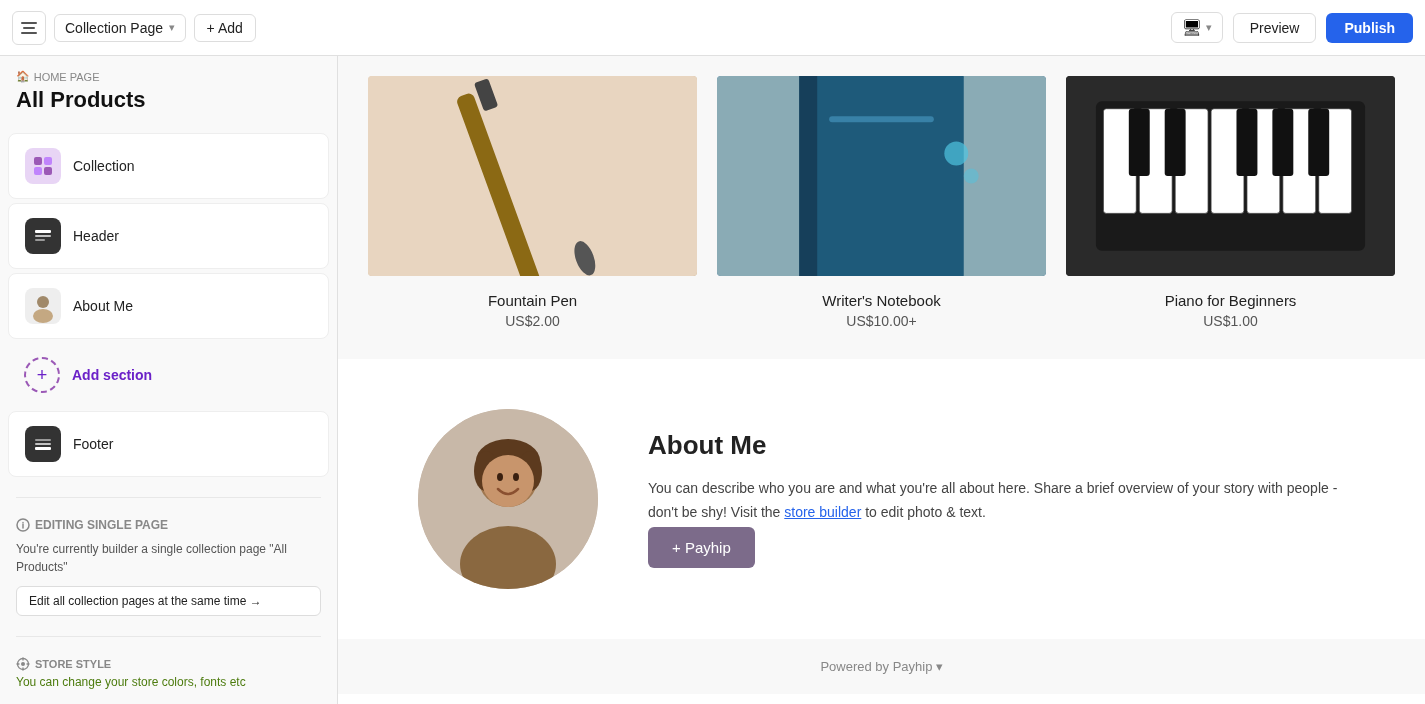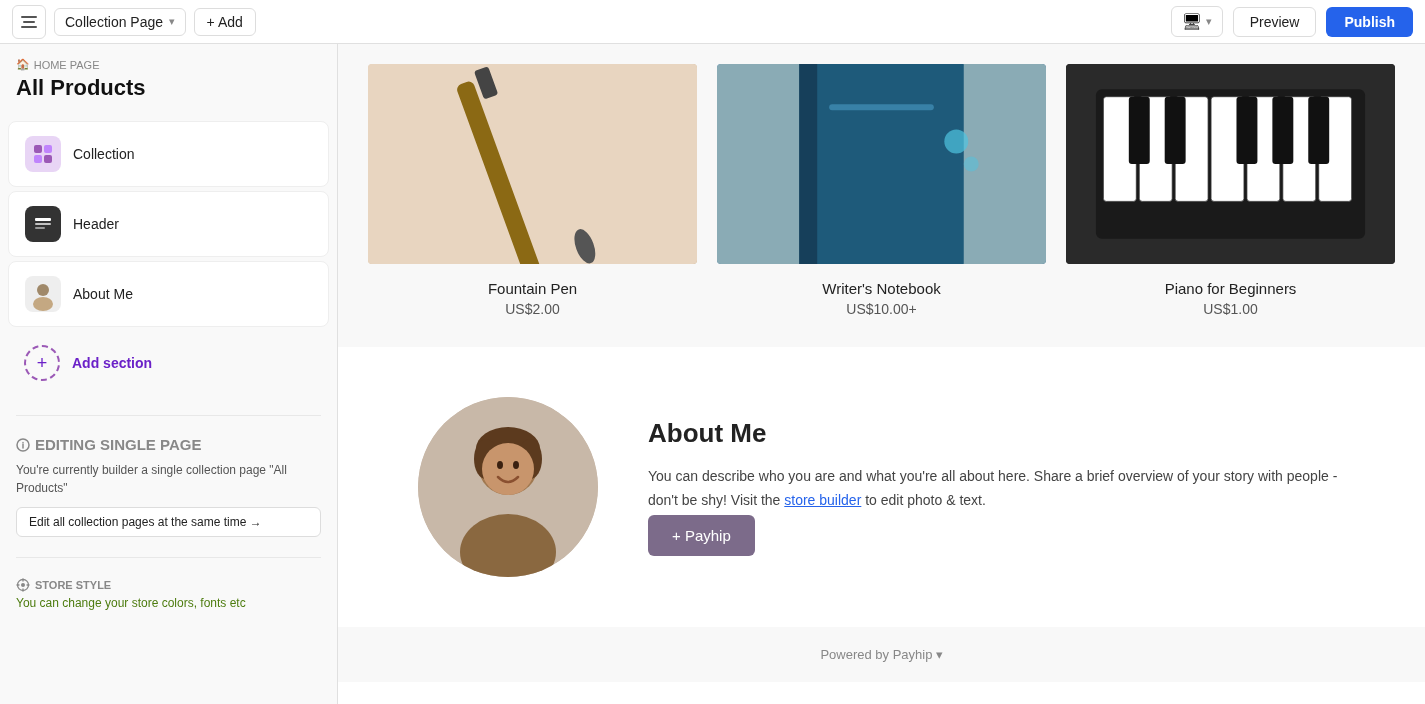--- a/index.html
+++ b/index.html
@@ -2,21 +2,21 @@
 <html><head>
   <meta charset="utf-8">
   <style>
     * { box-sizing: border-box; margin: 0; padding: 0; }
     body { font-family: -apple-system, BlinkMacSystemFont, 'Segoe UI', sans-serif; background: #f5f5f5; display: flex; flex-direction: column; height: 704px; overflow: hidden; }
 
     
     .topbar {
       display: flex; align-items: center; justify-content: space-between;
       background: #fff; border-bottom: 1px solid #e0e0e0;
-      height: 44px; padding: 0 12px; flex-shrink: 0; z-index: 10;
+      height: 56px; padding: 0 12px; flex-shrink: 0; z-index: 10;
     }
     .topbar-left { display: flex; align-items: center; gap: 8px; }
     .hamburger-btn {
       border: 1px solid #ddd; background: #fff; border-radius: 6px;
       width: 34px; height: 34px; display: flex; align-items: center; justify-content: center;
       cursor: pointer;
     }
     .page-selector {
       display: flex; align-items: center; gap: 6px;
       border: 1px solid #ddd; border-radius: 6px; padding: 5px 10px;
@@ -79,21 +79,21 @@
     .add-section-item .plus-circle {
       width: 36px; height: 36px; border-radius: 50%;
       border: 2px dashed #9b59b6; display: flex; align-items: center; justify-content: center;
       font-size: 18px; color: #6b21c8;
     }
     .add-section-label { font-size: 14px; font-weight: 600; color: #6b21c8; }
 
     .sidebar-divider { height: 1px; background: #e8e8e8; margin: 8px 16px; }
 
     .sidebar-info { padding: 12px 16px; }
-    .info-label { font-size: 15px; color: #888; text-transform: uppercase; font-weight: 600; display: flex; align-items: center; gap: 5px; margin-bottom: 8px; }
+    .info-label { font-size: 12px; color: #888; text-transform: uppercase; font-weight: 600; display: flex; align-items: center; gap: 5px; margin-bottom: 8px; }
     .info-text { font-size: 12px; color: #555; line-height: 1.5; }
     .edit-all-btn {
       display: flex; align-items: flex-start; gap: 6px;
       border: 1px solid #ddd; border-radius: 6px; padding: 7px 12px;
       background: #fff; cursor: pointer; font-size: 12px; color: #222;
       margin-top: 10px; width: 100%;
     }
 
     .store-style-section { padding: 12px 16px; }
     .store-style-label { font-size: 11px; color: #888; text-transform: uppercase; font-weight: 600; display: flex; align-items: center; gap: 5px; margin-bottom: 4px; }
@@ -226,20 +226,30 @@
           </svg>
         </div>
         <span class="section-label">About Me</span>
       </div>
 
       <div class="add-section-item">
         <div class="plus-circle">+</div>
         <span class="add-section-label">Add section</span>
       </div>
 
+      <div class="section-item">
+        <div class="section-icon icon-footer">
+          <svg width="20" height="20" viewBox="0 0 20 20" fill="none">
+              <rect x="2" y="5" width="16" height="2" rx="1" fill="white" opacity="0.5"></rect>
+              <rect x="2" y="9" width="16" height="2" rx="1" fill="white" opacity="0.7"></rect>
+              <rect x="2" y="13" width="16" height="3" rx="1" fill="white"></rect>
+            </svg>
+        </div>
+        <span class="section-label">Footer</span>
+      </div>
 
     </div>
 
     <div class="sidebar-divider"></div>
 
     <div class="sidebar-info">
       <div class="info-label">
         <svg width="14" height="14" viewBox="0 0 14 14" fill="none">
             <circle cx="7" cy="7" r="6" stroke="#888" stroke-width="1.5"></circle>
             <path d="M7 6v4" stroke="#888" stroke-width="1.5" stroke-linecap="round"></path>

